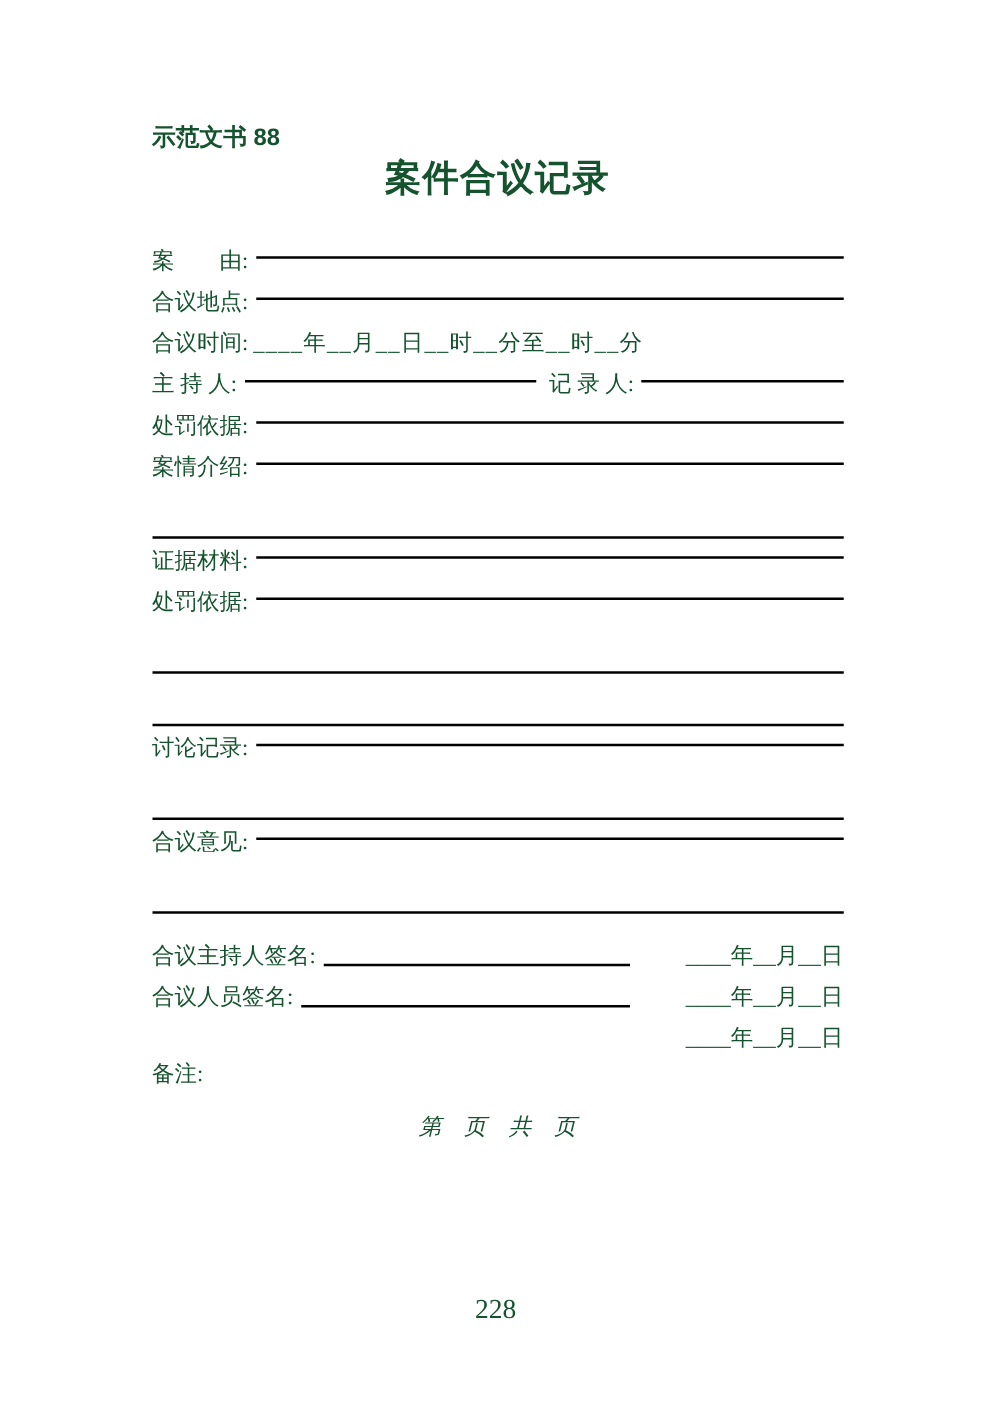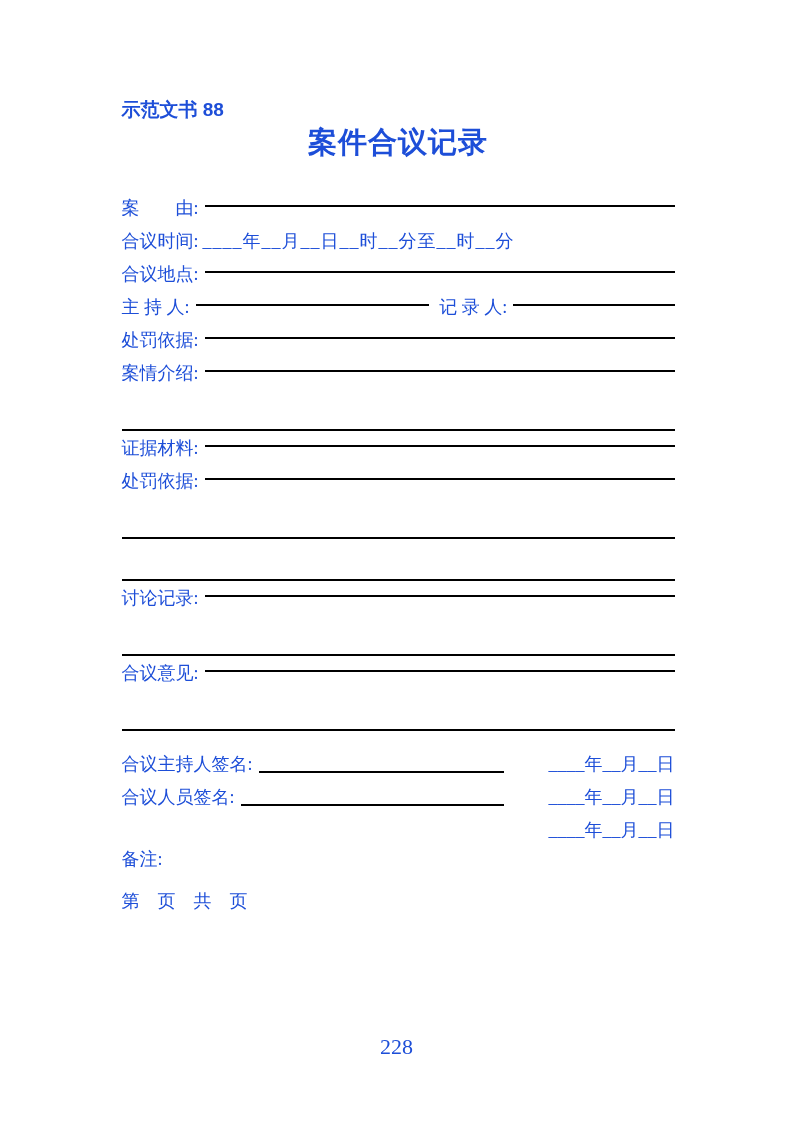--- a/index.html
+++ b/index.html
@@ -5,21 +5,21 @@
   html,body { margin:0; padding:0; background:#ffffff; }
   .page {
     position: relative;
     width: 792px;
     height: 1122px;
     margin: 0 auto;
     background: #ffffff;
     box-sizing: border-box;
     padding: 97px 118px 0 121px;
     font-family: "Liberation Serif", "DejaVu Serif", serif;
-    color: #1d4ed8;
+    color: #14532d;
   }
   .doc-label {
     font-family: "Liberation Sans", "DejaVu Sans", sans-serif;
     font-weight: bold;
     font-size: 19px;
     margin-bottom: 4px;
   }
   .title {
     font-family: Liberation Mono, monospace;
     font-weight: bold;
@@ -66,22 +66,23 @@
     margin-top: 40px;
   }
   .sig-date {
     margin-left: auto;
     white-space: pre;
   }
   .remarks-row { margin-top: 0; }
   .footer-line {
     margin-top: 14px;
     font-size: 18px;
-    text-align: left;
+    text-align: center;
     white-space: pre;
+    font-style: italic;
   }
   .page-number {
     position: absolute;
     left: 0; right: 0;
     bottom: 62px;
     text-align: center;
     font-size: 22px;
   }
 </style>
 </head>
@@ -91,27 +92,27 @@
 
   <div class="doc-label">示范文书 88</div>
   <h1 class="title">案件合议记录</h1>
 
   <div class="row">
     <span class="lbl">案　　由:</span>
     <span class="line"></span>
   </div>
 
   <div class="row">
-    <span class="lbl">合议时间:</span>
-    <span class="inline-blanks">____年__月__日__时__分至__时__分</span>
+    <span class="lbl">合议地点:</span>
+    <span class="line"></span>
   </div>
 
   <div class="row">
-    <span class="lbl">合议地点:</span>
-    <span class="line"></span>
+    <span class="lbl">合议时间:</span>
+    <span class="inline-blanks">____年__月__日__时__分至__时__分</span>
   </div>
 
   <div class="row">
     <span class="lbl">主 持 人:</span>
     <span class="line host"></span>
     <span class="lbl second">记 录 人:</span>
     <span class="line rec"></span>
   </div>
 
   <div class="row">

